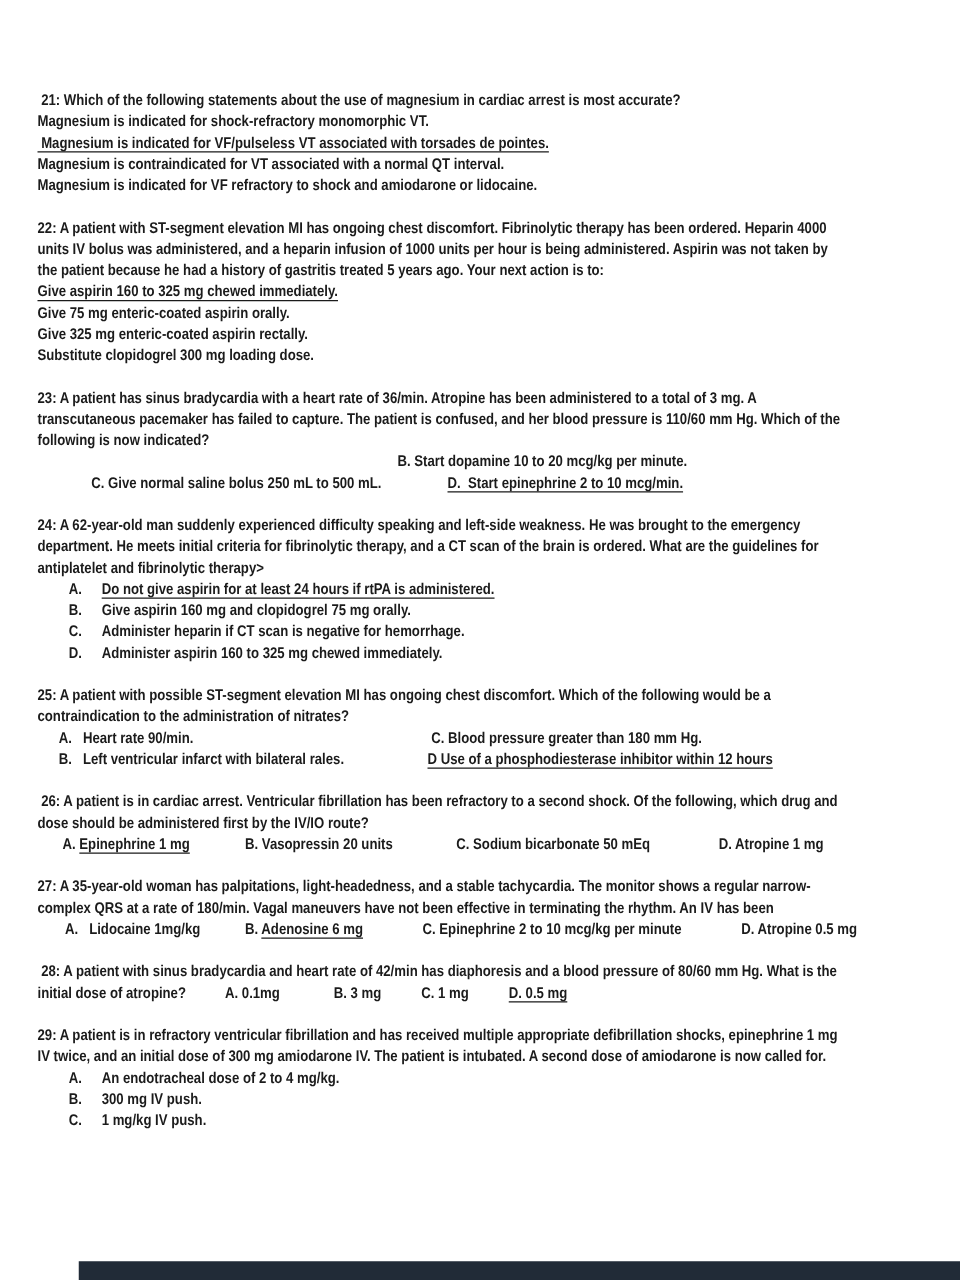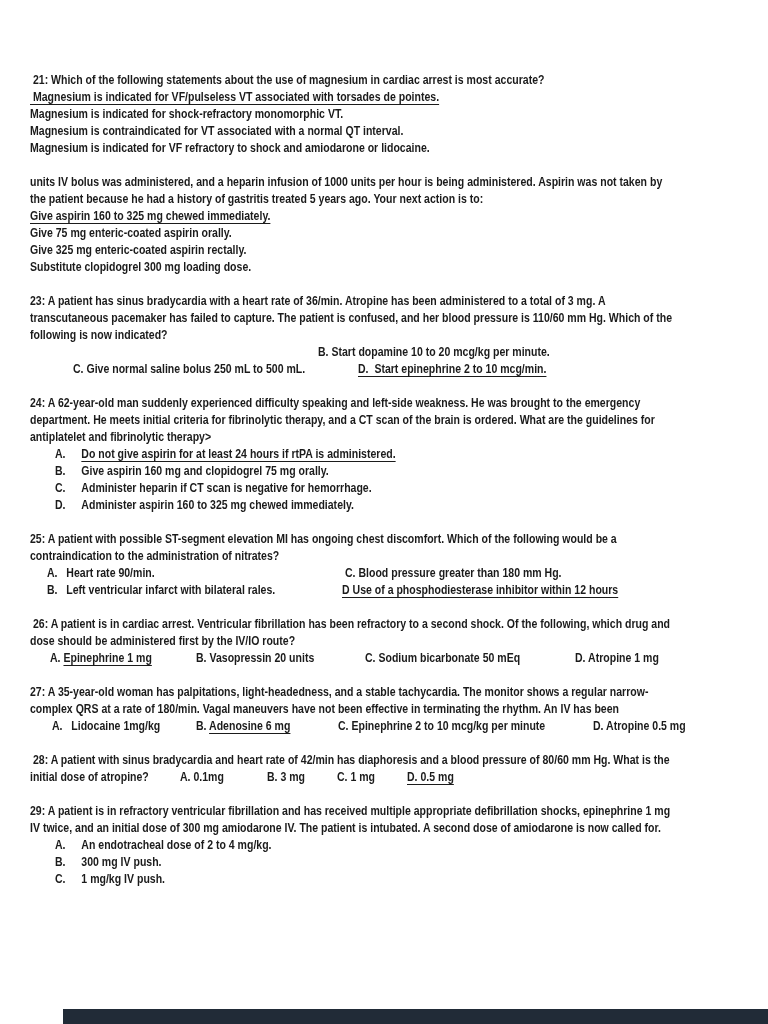--- a/index.html
+++ b/index.html
@@ -22,27 +22,28 @@
   .u{text-decoration:underline;text-underline-offset:3px;text-decoration-thickness:1.4px;}
   .bottombar{position:absolute;left:63px;right:0;bottom:0;height:15px;background:var(--toolbar,#212b37);}
 </style>
 </head>
 <body style="background: rgb(255, 255, 255); color: rgb(27, 27, 27);">
 
 <div class="doc">
 
   <div class="q">
     <div class="line"><span class="sx"> 21: Which of the following statements about the use of magnesium in cardiac arrest is most accurate?</span></div>
+    <div class="line"><span class="sx"><span>Magnesium is indicated for shock-refractory monomorphic VT.</span></span></div>
     <div class="line"><span class="sx"><span class="u"> Magnesium is indicated for VF/pulseless VT associated with torsades de pointes.</span></span></div>
-    <div class="line"><span class="sx"><span>Magnesium is indicated for shock-refractory monomorphic VT.</span></span></div>
     <div class="line"><span class="sx"><span>Magnesium is contraindicated for VT associated with a normal QT interval.</span></span></div>
     <div class="line"><span class="sx"><span>Magnesium is indicated for VF refractory to shock and amiodarone or lidocaine.</span></span></div>
   </div>
 
   <div class="q">
+    <div class="line"><span class="sx">22: A patient with ST-segment elevation MI has ongoing chest discomfort. Fibrinolytic therapy has been ordered. Heparin 4000</span></div>
     <div class="line"><span class="sx">units IV bolus was administered, and a heparin infusion of 1000 units per hour is being administered. Aspirin was not taken by</span></div>
     <div class="line"><span class="sx">the patient because he had a history of gastritis treated 5 years ago. Your next action is to:</span></div>
     <div class="line"><span class="sx"><span class="u">Give aspirin 160 to 325 mg chewed immediately.</span></span></div>
     <div class="line"><span class="sx"><span>Give 75 mg enteric-coated aspirin orally.</span></span></div>
     <div class="line"><span class="sx"><span>Give 325 mg enteric-coated aspirin rectally.</span></span></div>
     <div class="line"><span class="sx"><span>Substitute clopidogrel 300 mg loading dose.</span></span></div>
   </div>
 
   <div class="q">
     <div class="line"><span class="sx">23: A patient has sinus bradycardia with a heart rate of 36/min. Atropine has been administered to a total of 3 mg. A</span></div>

